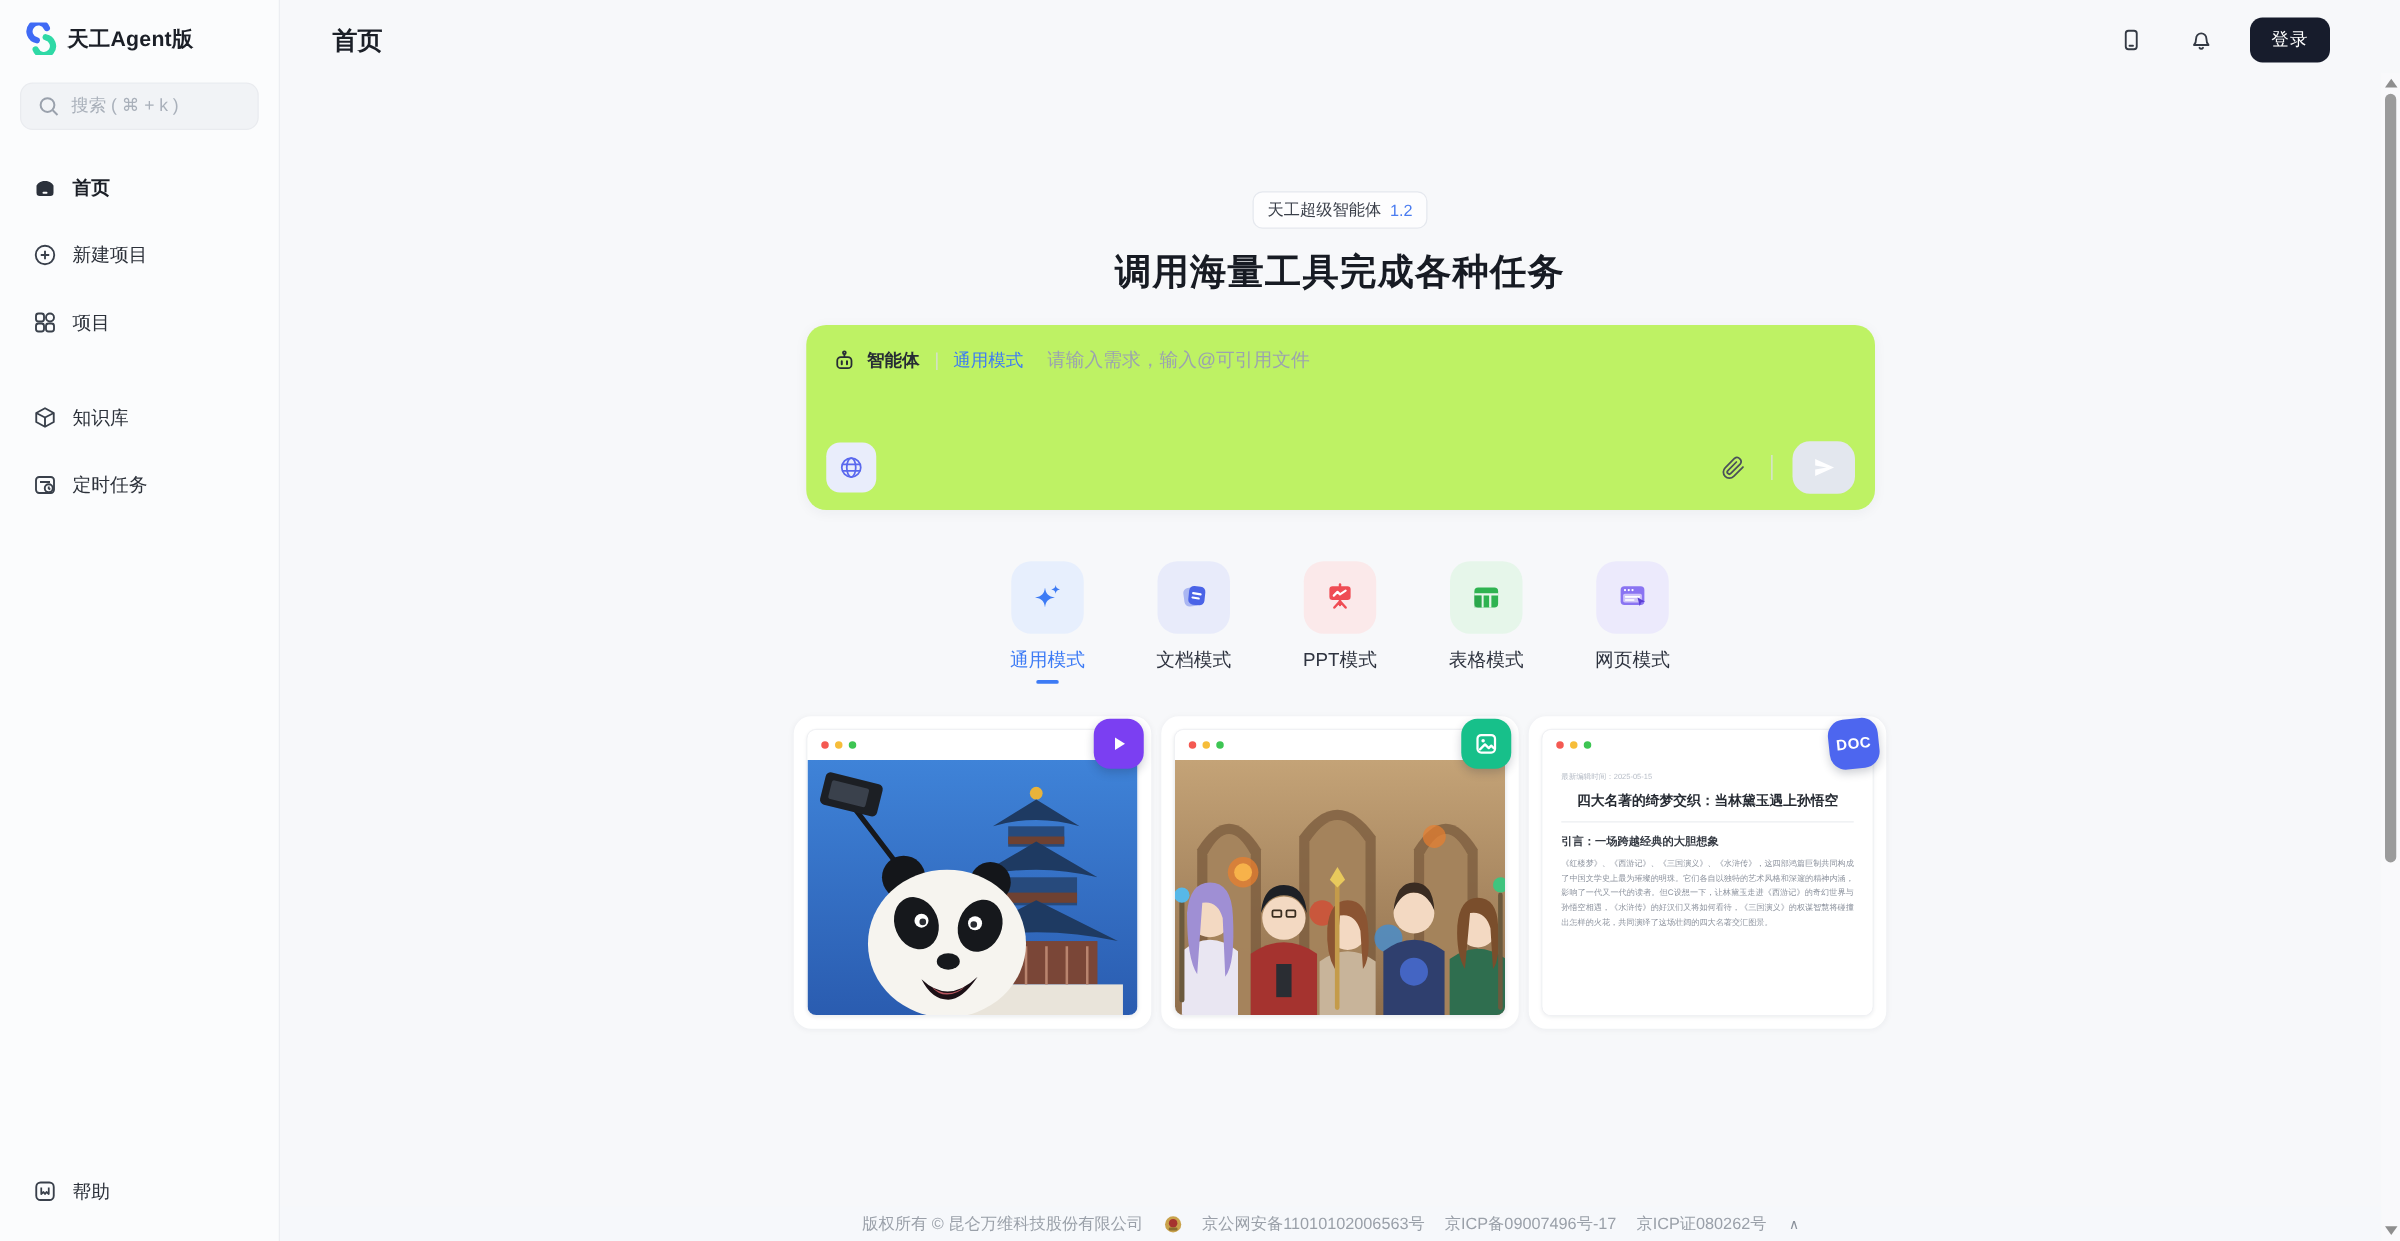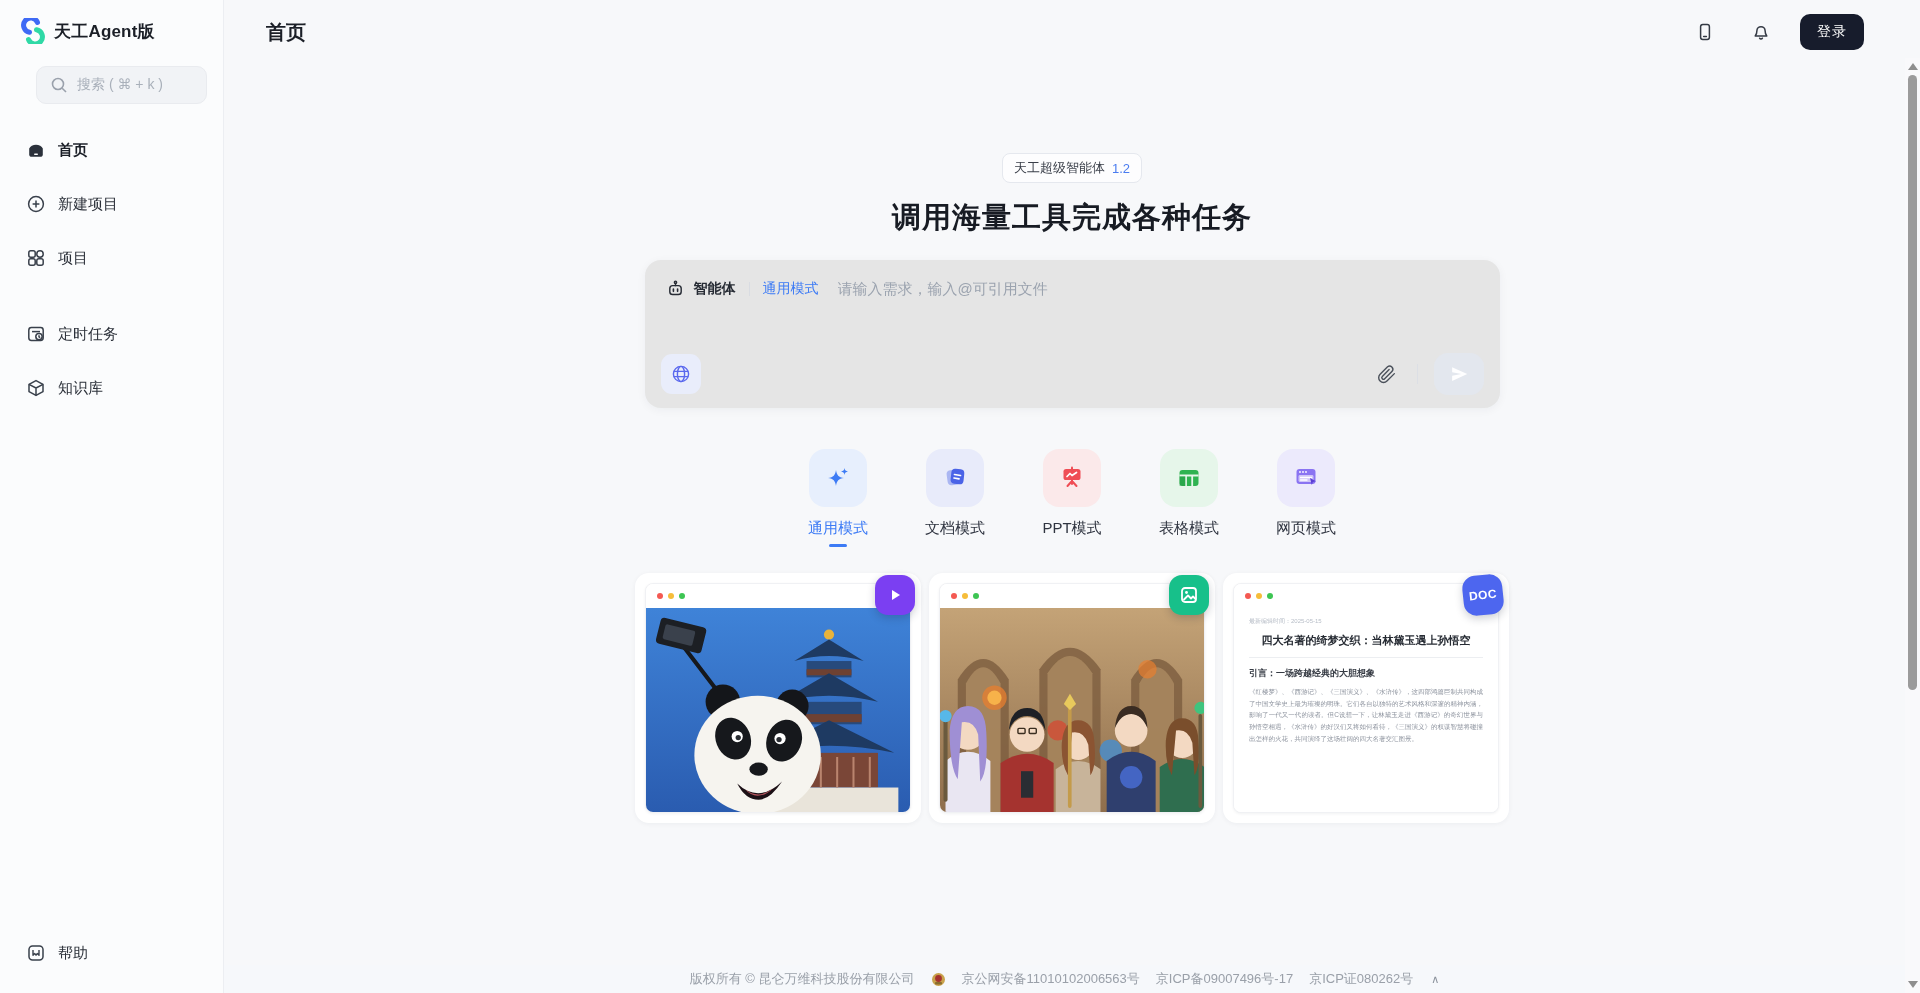--- a/index.html
+++ b/index.html
@@ -7,21 +7,21 @@
     font-family:"Liberation Sans","DejaVu Sans",sans-serif; background:#f7f8fa; color:#23262e; }
   .app { display:flex; width:100%; height:100%; position:relative; }
 
   
   .sidebar { width:224px; height:100%; background:#fbfcfd; border-right:1px solid #eceef2;
     display:flex; flex-direction:column; padding:18px 16px 20px; flex-shrink:0; position:relative; }
   .logo-row { display:flex; align-items:center; gap:8px; padding:0 4px; margin-bottom:22px; }
   .logo-mark { width:26px; height:26px; }
   .logo-text { font-size:17px; font-weight:bold; color:#1b1f27; letter-spacing:.2px; }
   .search-box { display:flex; align-items:center; gap:8px; height:38px; background:#f1f3f6;
-    border:1px solid #e9ebef; border-radius:10px; padding:0 12px; margin-bottom:26px; cursor:text;margin-left:20px; }
+    border:1px solid #e9ebef; border-radius:10px; padding:0 12px; margin-bottom:26px; cursor:text; }
   .search-box .ph { font-size:14px; color:#a9b0ba; }
   .nav { display:flex; flex-direction:column; }
   .nav-item { display:flex; align-items:center; gap:12px; height:40px; padding:0 10px;
     border-radius:10px; cursor:pointer; margin-bottom:14px; }
   .nav-item .lbl { font-size:15px; color:#2c313a; }
   .nav-item.current .lbl { font-weight:bold; color:#1b1f27; }
   .nav-gap { height:22px; }
   .sidebar-bottom { margin-top:auto; }
   .icon20 { width:20px; height:20px; display:block; flex-shrink:0; }
 
@@ -40,21 +40,21 @@
 
   
   .hero { text-align:center; }
   .hero-badge { display:inline-flex; align-items:center; gap:7px; margin-top:89px;
     background:#fdfdfe; border:1px solid #e5e8ee; border-radius:8px; padding:5px 11px; }
   .hero-badge .b-txt { font-size:13px; color:#3a3f49; }
   .hero-badge .b-ver { font-size:13px; color:#4a7cf0; }
   .hero-title { font-size:29px; font-weight:bold; color:#171b23; margin-top:15px; letter-spacing:1px; }
 
   
-  .composer { width:855px; margin:22px auto 0; background:#e5e5e5; border-radius:16px;
+  .composer { width:855px; margin:22px auto 0; background:#bef264; border-radius:16px;
     box-shadow:0 2px 10px rgba(25,32,54,.05); height:148px; position:relative; padding:19px 21px; }
   .composer-top { display:flex; align-items:center; gap:9px; }
   .agent-label { font-size:14px; font-weight:bold; color:#272c35; }
   .mini-divider { width:1px; height:14px; background:#d9dce2; margin:0 4px; }
   .mode-link { font-size:14px; color:#3d7bf5; cursor:pointer; }
   .composer-input { flex:1; border:none; outline:none; font-size:15px; color:#2c313a;
     background:transparent; margin-left:10px; font-family:inherit; }
   .composer-input::placeholder { color:#9ba3af; }
   .composer-bottom { position:absolute; left:16px; right:16px; bottom:13px;
     display:flex; align-items:center; }
@@ -168,34 +168,34 @@
         <svg class="icon20" viewBox="0 0 20 20" fill="none" stroke="#39404b" stroke-width="1.5">
           <rect x="2.8" y="2.8" width="6.4" height="6.4" rx="2"></rect>
           <rect x="10.8" y="2.8" width="6.4" height="6.4" rx="3.2"></rect>
           <rect x="2.8" y="10.8" width="6.4" height="6.4" rx="2"></rect>
           <rect x="10.8" y="10.8" width="6.4" height="6.4" rx="2"></rect>
         </svg>
         <span class="lbl">项目</span>
       </div>
       <div class="nav-gap"></div>
       <div class="nav-item">
+        <svg class="icon20" viewBox="0 0 20 20" fill="none" stroke="#39404b" stroke-width="1.5" stroke-linejoin="round">
+          <path d="M10 2.6 L17 6.4 V13.6 L10 17.4 L3 13.6 V6.4 Z"></path>
+          <path d="M3 6.4 L10 10 L17 6.4 M10 10 V17.4"></path>
+        </svg>
+        <span class="lbl">知识库</span>
+      </div>
+      <div class="nav-item">
         <svg class="icon20" viewBox="0 0 20 20" fill="none" stroke="#39404b" stroke-width="1.5">
           <rect x="2.8" y="3.6" width="14.4" height="12.8" rx="2.6"></rect>
           <path d="M6 7.6 H14"></path>
           <circle cx="13" cy="12.6" r="3.2" fill="#fbfcfd"></circle>
           <path d="M13 11.2 V12.8 L14.2 13.6"></path>
         </svg>
         <span class="lbl">定时任务</span>
-      </div>
-      <div class="nav-item">
-        <svg class="icon20" viewBox="0 0 20 20" fill="none" stroke="#39404b" stroke-width="1.5" stroke-linejoin="round">
-          <path d="M10 2.6 L17 6.4 V13.6 L10 17.4 L3 13.6 V6.4 Z"></path>
-          <path d="M3 6.4 L10 10 L17 6.4 M10 10 V17.4"></path>
-        </svg>
-        <span class="lbl">知识库</span>
       </div>
     </nav>
 
     <div class="sidebar-bottom">
       <div class="nav-item" style="margin-bottom:0;">
         <svg class="icon20" viewBox="0 0 20 20" fill="none" stroke="#39404b" stroke-width="1.5" stroke-linejoin="round">
           <rect x="3" y="3" width="14" height="14" rx="3.5"></rect>
           <path d="M7 7 V12.2 L8.8 10.6 L10 12.2 L11.2 10.6 L13 12.2 V7" stroke-width="1.4"></path>
         </svg>
         <span class="lbl">帮助</span>

